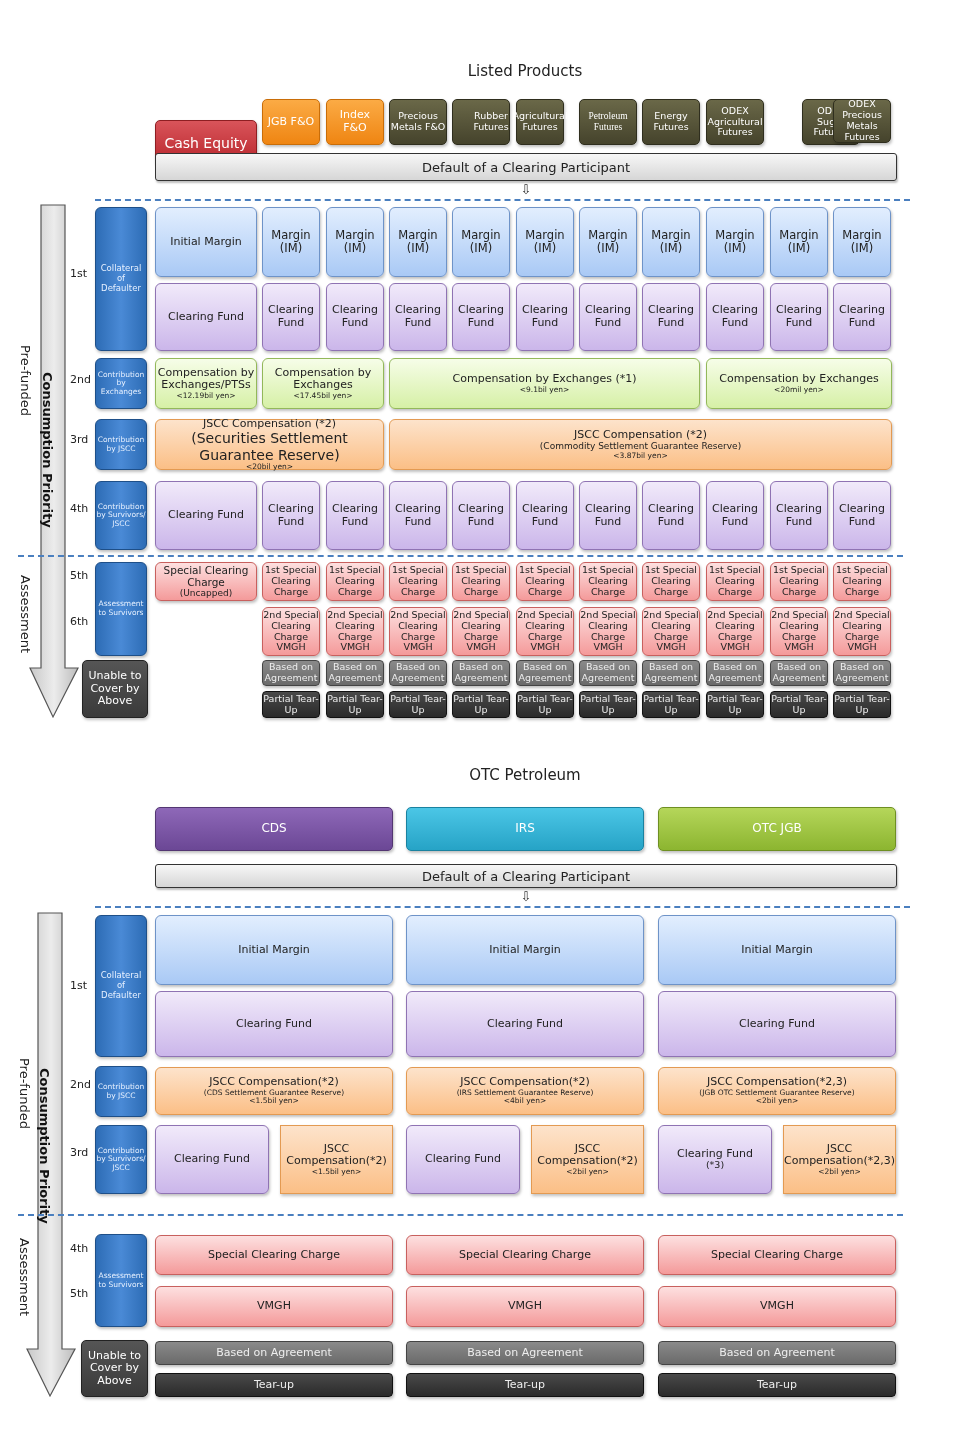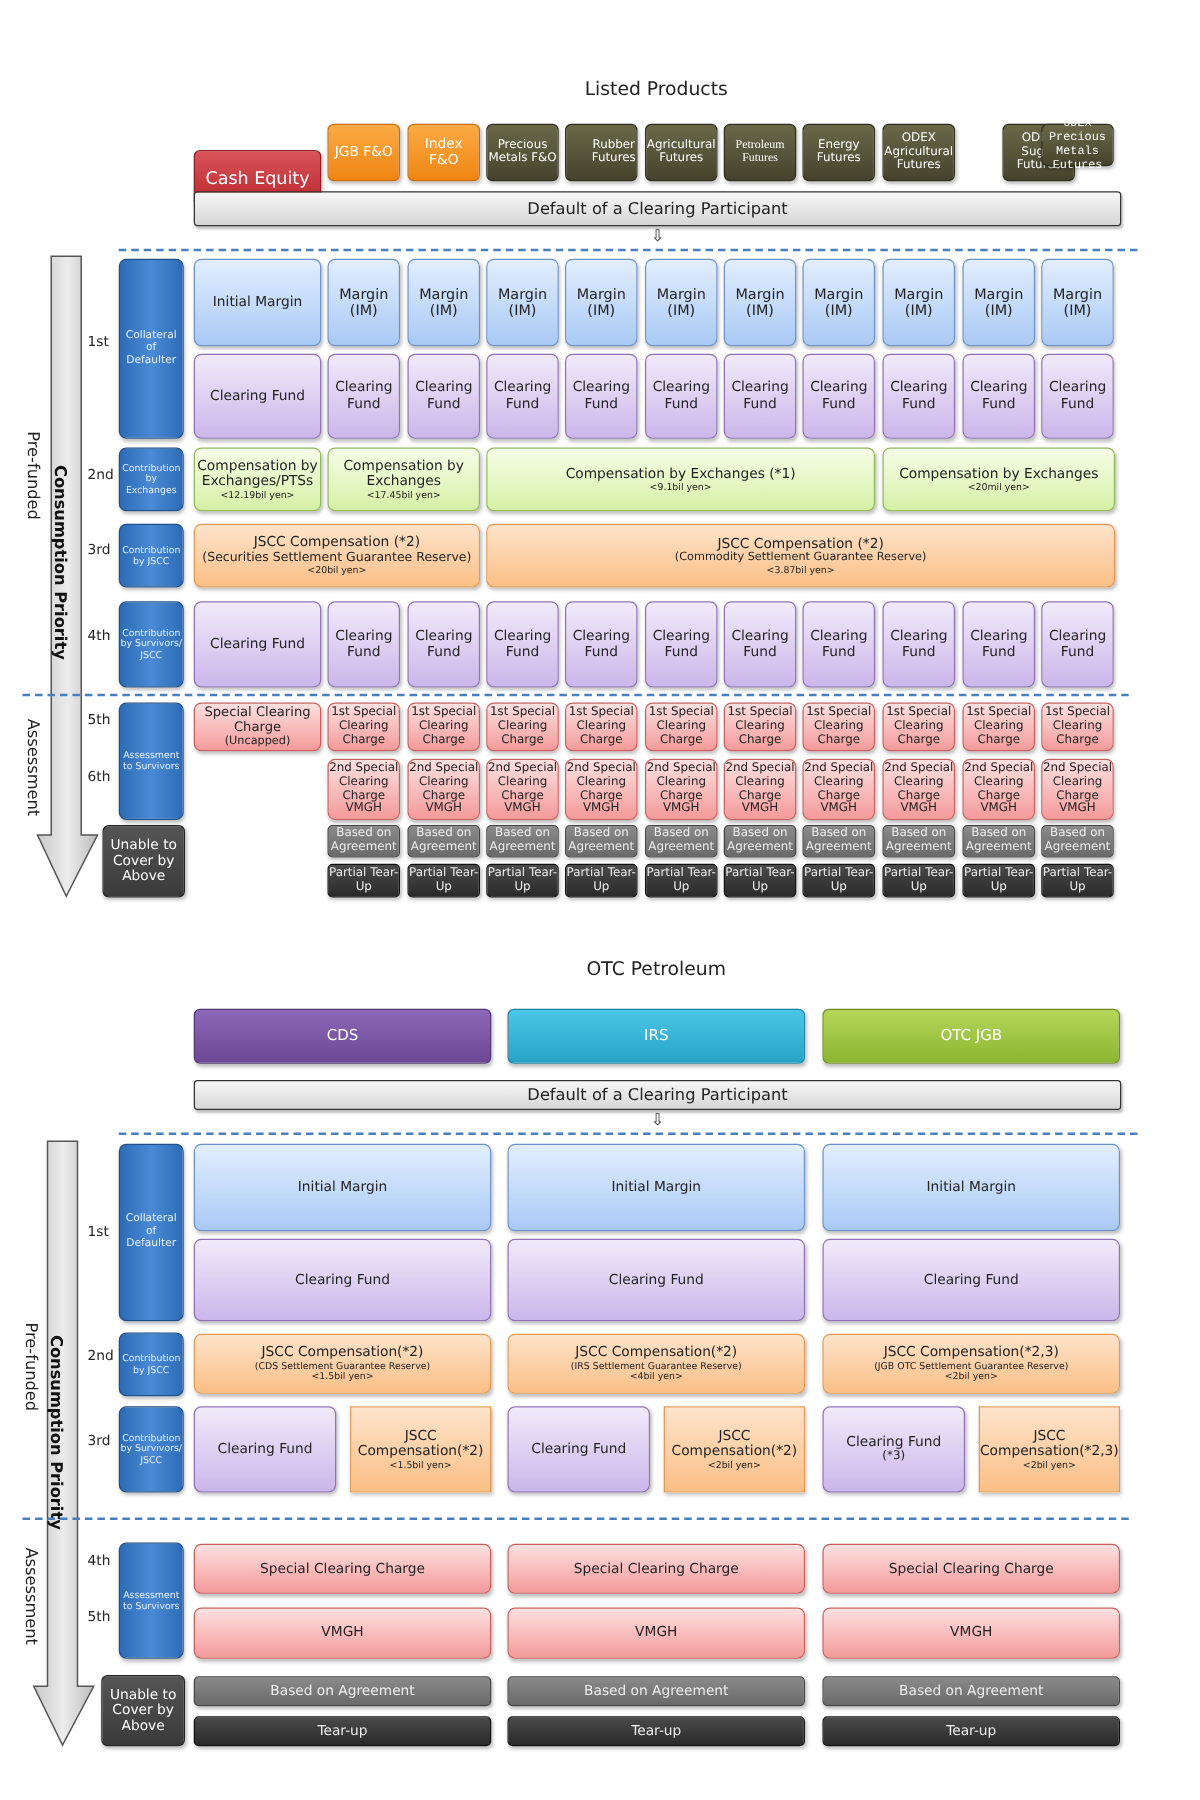--- a/index.html
+++ b/index.html
@@ -38,26 +38,26 @@
 <body>
 
 <div class="abs title" style="left:400px;top:62px;width:250px;">Listed Products</div>
 
 <div id="listed-products">
     <div class="abs box prod p-red" style="left:155px;top:99px;width:102px;height:46px;">Cash Equity</div>
     <div class="abs box prod p-orange" style="left:262px;top:99px;width:58px;height:46px;">JGB F&amp;O</div>
     <div class="abs box prod p-orange" style="left:326px;top:99px;width:58px;height:46px;">Index F&amp;O</div>
     <div class="abs box prod p-olive" style="left:389px;top:99px;width:58px;height:46px;">Precious Metals F&amp;O</div>
     <div class="abs box prod p-olive" style="left:452px;top:99px;width:58px;height:46px;padding-left:20px;">Rubber Futures</div>
-    <div class="abs box prod p-olive" style="left:516px;top:99px;width:58px;height:46px;">Agricultural Futures</div>
+    <div class="abs box prod p-olive" style="left:516px;top:99px;width:48px;height:46px;">Agricultural Futures</div>
     <div class="abs box prod p-olive" style="left:579px;top:99px;width:58px;height:46px;font-family:Liberation Serif, serif;">Petroleum Futures</div>
     <div class="abs box prod p-olive" style="left:642px;top:99px;width:58px;height:46px;">Energy Futures</div>
     <div class="abs box prod p-olive" style="left:706px;top:99px;width:58px;height:46px;">ODEX Agricultural Futures</div>
     <div class="abs box prod p-olive" style="left:770px;top:99px;width:58px;height:46px;margin-left:32px;">ODEX Sugar Futures</div>
-    <div class="abs box prod p-olive" style="left:833px;top:99px;width:58px;height:34px;font-family:Liberation Mono, monospace;">ODEX Precious Metals Futures</div>
+    <div class="abs box prod p-olive" style="left:833px;top:99px;width:58px;height:44px;">ODEX Precious Metals Futures</div>
   </div>
 
 <div class="abs default-bar" style="left:155px;top:153px;width:742px;height:28px;">Default of a Clearing Participant</div>
 <div class="abs down-arrow" style="left:516px;top:183px;width:20px;">⇩</div>
 <div class="abs dash" style="left:95px;top:199px;width:815px;"></div>
 
 <svg class="abs" style="left:28px;top:203px;" width="52" height="517">
   <defs>
       <linearGradient id="ag1" x1="0" x2="1">
         <stop offset="0" stop-color="#c8c8c8"></stop>
@@ -174,21 +174,21 @@
   <span>Compensation by Exchanges (*1)</span>
   <span class="xs">&lt;9.1bil yen&gt;</span>
 </div>
 <div class="abs box ex" style="left:706px;top:358px;width:186px;height:51px;">
   <span>Compensation by Exchanges</span>
   <span class="xs">&lt;20mil yen&gt;</span>
 </div>
 
 <div class="abs box jscc" style="left:155px;top:419px;width:229px;height:51px;">
   <span>JSCC Compensation (*2)</span>
-  <span class="xs" style="font-size:10px;">(Securities Settlement Guarantee Reserve)</span>
+  <span class="xs" style="font-size:14px;">(Securities Settlement Guarantee Reserve)</span>
   <span class="xs">&lt;20bil yen&gt;</span>
 </div>
 <div class="abs box jscc" style="left:389px;top:419px;width:503px;height:51px;">
   <span>JSCC Compensation (*2)</span>
   <span class="xs" style="font-size:9px;">(Commodity Settlement Guarantee Reserve)</span>
   <span class="xs">&lt;3.87bil yen&gt;</span>
 </div>
 
 <div class="abs box spc" style="left:155px;top:562px;width:102px;height:39px;font-size:10.5px;">
   <span>Special Clearing Charge</span>

